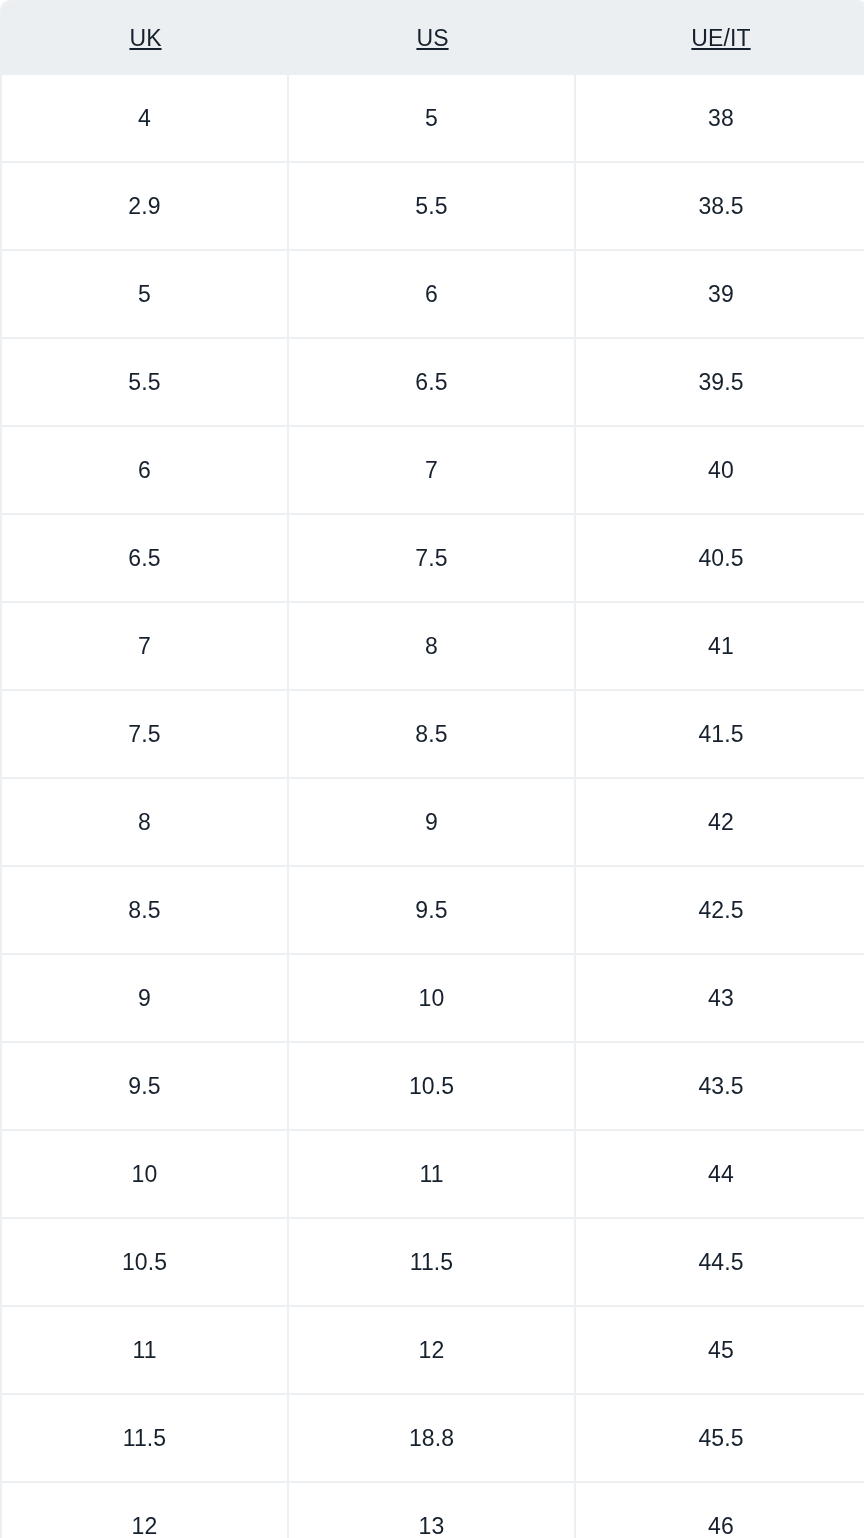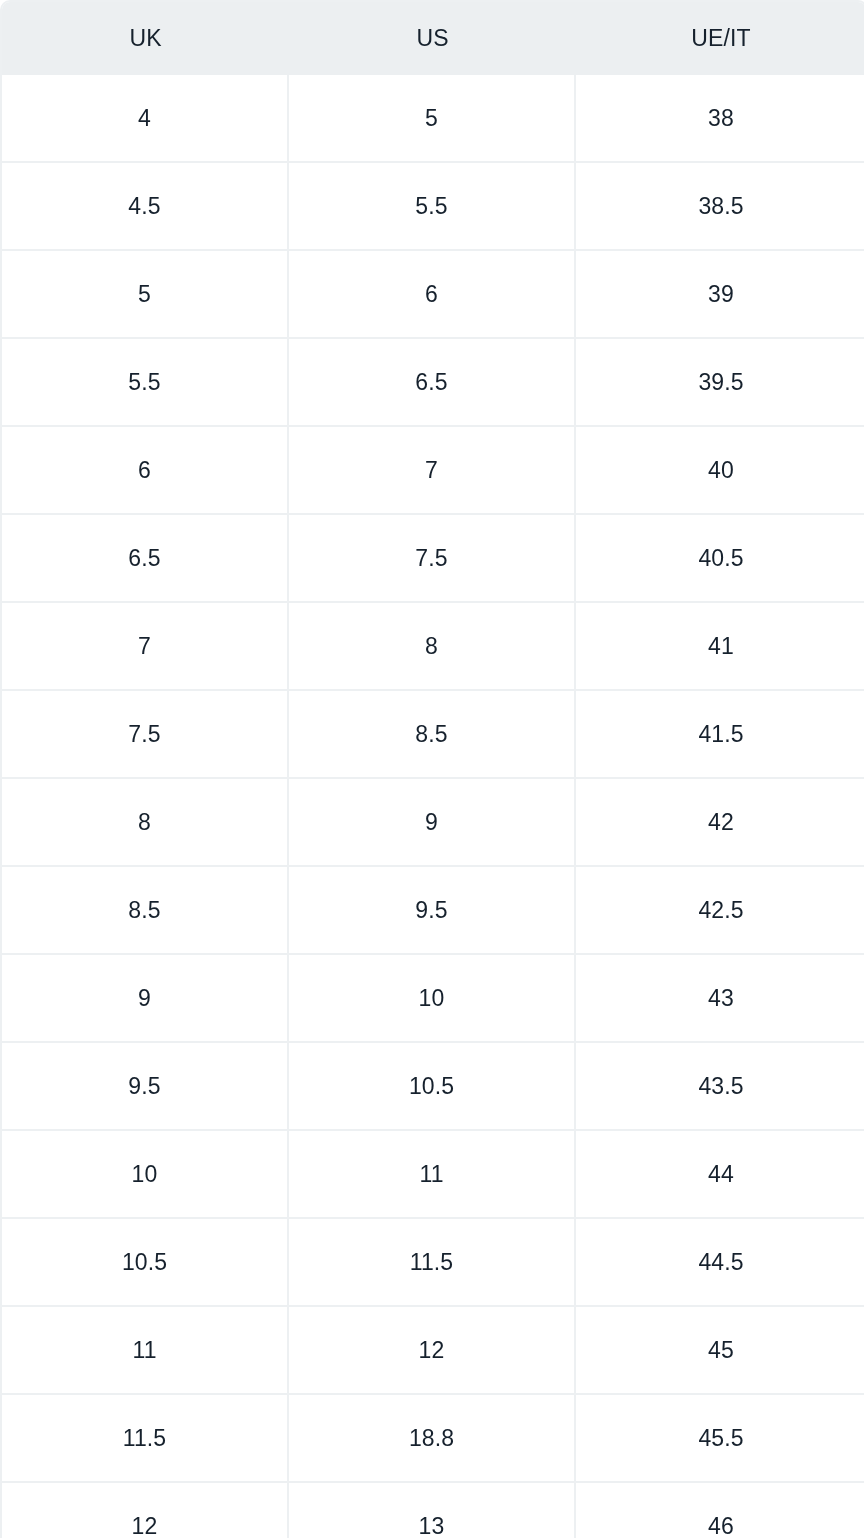--- a/index.html
+++ b/index.html
@@ -46,20 +46,21 @@
     padding: 0;
     margin: 0;
     font-weight: 400;
     font-size: 23px;
     line-height: 73px;
     color: #16212d;
     text-align: center;
     vertical-align: middle;
     border: 0;
     letter-spacing: 0.1px;
+    text-decoration: underline;
   }
 
   .size-table tbody td {
     height: 86px;
     padding: 0;
     font-weight: 400;
     font-size: 23px;
     line-height: 86px;
     color: #16212d;
     text-align: center;
@@ -100,21 +101,21 @@
         <th>UE/IT</th>
       </tr>
     </thead>
     <tbody id="size-rows">
         <tr>
           <td>4</td>
           <td>5</td>
           <td>38</td>
         </tr>
         <tr>
-          <td>4.5</td>
+          <td>2.9</td>
           <td>5.5</td>
           <td>38.5</td>
         </tr>
         <tr>
           <td>5</td>
           <td>6</td>
           <td>39</td>
         </tr>
         <tr>
           <td>5.5</td>

